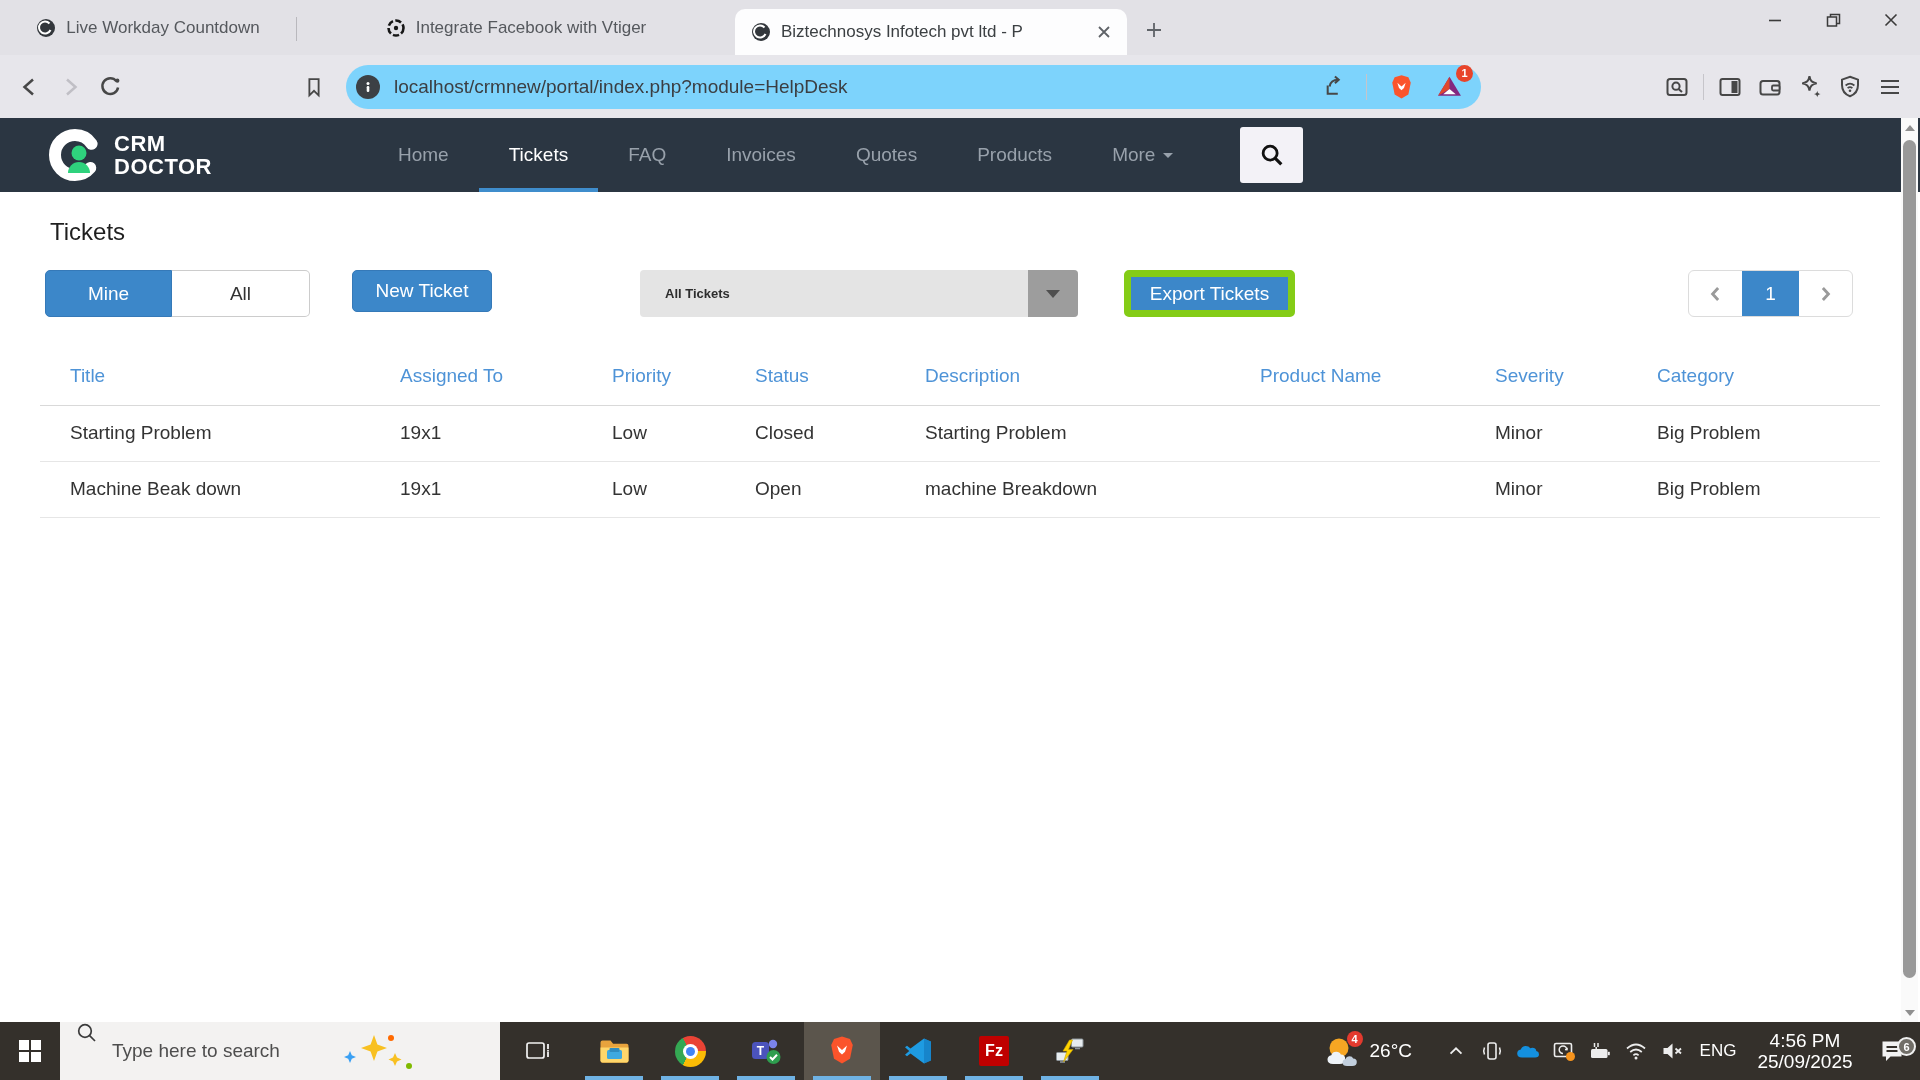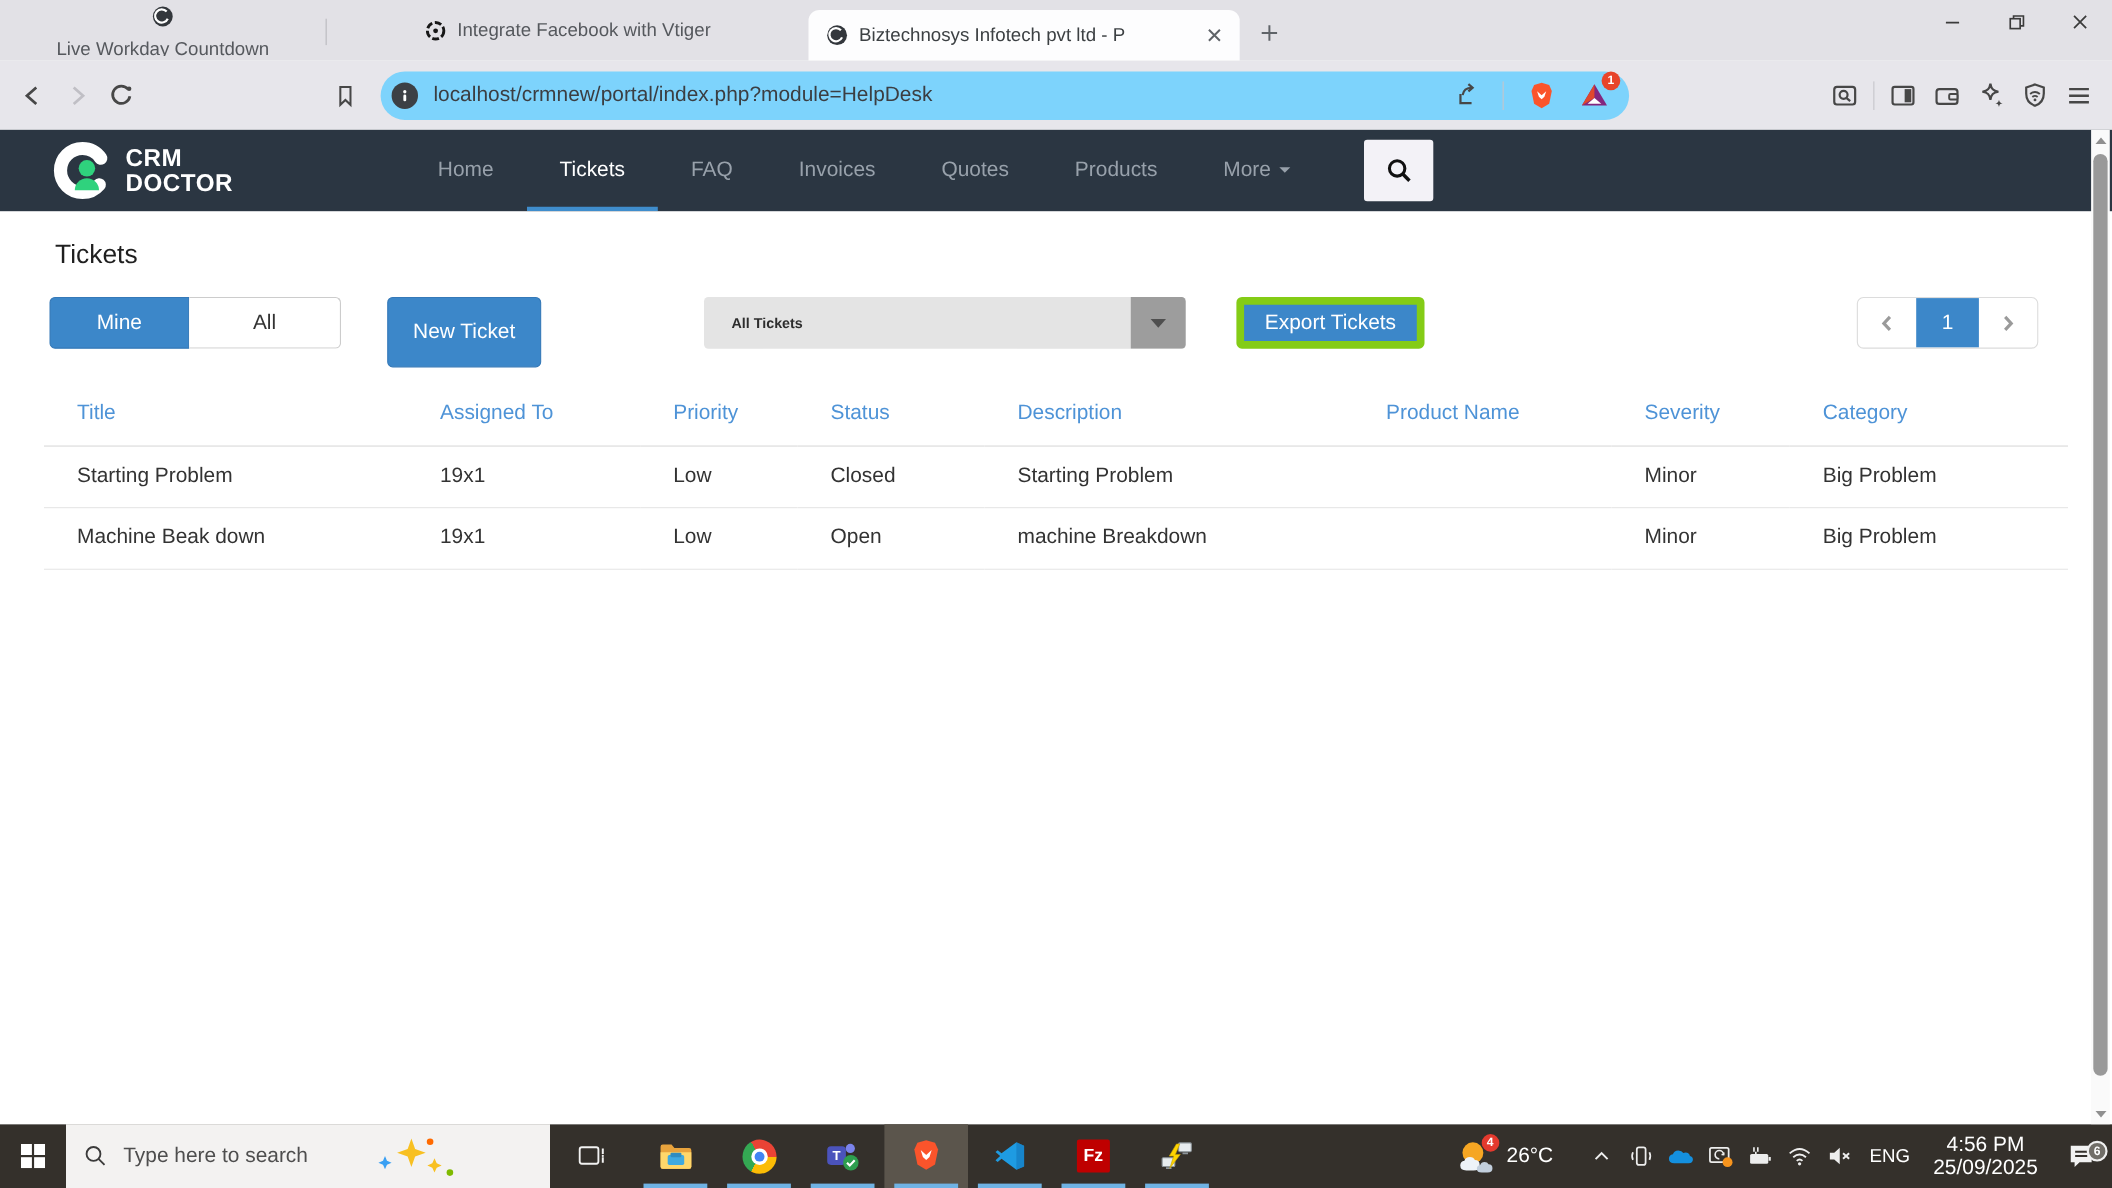--- a/index.html
+++ b/index.html
@@ -46,21 +46,21 @@
   .caret-down { display:inline-block; width:0; height:0; border-left:5px solid transparent; border-right:5px solid transparent; border-top:5px solid #98a1ab; margin-left:8px; vertical-align:middle; }
   .nav-search { position:absolute; left:1240px; top:9px; width:63px; height:56px; background:#f3f2f7; border-radius:3px; display:flex; align-items:center; justify-content:center; cursor:pointer; }
 
   .page-heading { margin:26px 0 0 50px; font-size:24px; font-weight:500; color:#1f1f1f; }
 
   .controls { position:relative; height:47px; margin-top:24px; }
   .btn { font-size:19px; display:flex; align-items:center; justify-content:center; cursor:pointer; }
   .seg { position:absolute; left:45px; top:0; display:flex; }
   .btn-mine { width:127px; height:47px; background:#3c87c9; color:#fff; border:1px solid #3579b8; border-radius:5px 0 0 5px; }
   .btn-allseg { width:138px; height:47px; background:#fff; color:#333; border:1px solid #cccccc; border-left:none; border-radius:0 5px 5px 0; }
-  .btn-new { position:absolute; left:352px; top:0; width:140px; height:64px; background:#3c87c9; color:#fff; border:1px solid #3579b8; border-radius:5px; }
+  .btn-new { position:absolute; left:352px; top:0; width:140px; height:42px; background:#3c87c9; color:#fff; border:1px solid #3579b8; border-radius:5px; }
   .filter { position:absolute; left:640px; top:0; width:438px; height:47px; background:#e4e4e4; border-radius:4px; display:flex; align-items:center; cursor:pointer; overflow:hidden; }
   .filter-label { flex:1; padding-left:25px; font-size:13px; font-weight:bold; color:#2d2d2d; }
   .filter-caret-box { width:50px; height:47px; background:#9d9d9d; display:flex; align-items:center; justify-content:center; }
   .filter-caret { width:0; height:0; border-left:7px solid transparent; border-right:7px solid transparent; border-top:8px solid #4f4f4f; }
   .btn-export { position:absolute; left:1124px; top:0; width:171px; height:47px; background:#3c87c9; color:#fff; border:7px solid #84cc16; border-radius:5px; }
   .pager { position:absolute; left:1688px; top:0; width:165px; height:47px; border:1px solid #dcdcdc; border-radius:6px; display:flex; background:#fff; overflow:hidden; }
   .pager-prev,.pager-next { width:54px; display:flex; align-items:center; justify-content:center; cursor:pointer; }
   .pager-page { width:57px; background:#3c87c9; color:#fff; font-size:19px; display:flex; align-items:center; justify-content:center; }
 
   table.tickets { border-collapse:collapse; margin:30px 40px 0; width:1840px; table-layout:fixed; }
@@ -74,21 +74,21 @@
   .sb-arrow { position:absolute; left:0; width:17px; height:17px; display:flex; align-items:center; justify-content:center; }
   .sb-up { top:1px; } .sb-down { bottom:1px; }
   .tri-up { width:0;height:0;border-left:5px solid transparent;border-right:5px solid transparent;border-bottom:6px solid #8f8f8f; }
   .tri-dn { width:0;height:0;border-left:5px solid transparent;border-right:5px solid transparent;border-top:6px solid #8f8f8f; }
   .sb-thumb { position:absolute; left:2px; top:22px; width:13px; height:838px; background:#999; border-radius:7px; }
 
   
   .taskbar { height:58px; background:#34302b; display:flex; align-items:stretch; color:#fff; }
   .tb-slot { display:flex; align-items:center; justify-content:center; cursor:pointer; }
   .tb-start { width:60px; }
-  .tb-search { width:440px; background:#f3f2f1; display:flex; align-items:center; padding-left:16px; position:relative; cursor:text; }
+  .tb-search { width:440px; background:#f3f2f1; display:flex; padding-left:16px; position:relative; cursor:text; }
   .tb-search input { border:none; outline:none; background:transparent; font-size:19px; color:#333; margin-left:14px; width:230px; font-family:inherit; }
   .tb-search input::placeholder { color:#4e4e4e; opacity:1; }
   .sparkles { position:absolute; left:278px; top:9px; }
   .tb-taskview { width:76px; }
   .app-slot { width:76px; position:relative; display:flex; align-items:center; justify-content:center; cursor:pointer; }
   .app-slot::after { content:""; position:absolute; bottom:0; left:9px; right:9px; height:4px; background:#6fb2e4; }
   .app-slot.active-app { background:#5b554c; }
   .tb-right { margin-left:auto; display:flex; align-items:center; }
   .weather { display:flex; align-items:center; gap:9px; margin-right:26px; cursor:pointer; }
   .weather-icon { position:relative; width:36px; height:34px; }
@@ -101,21 +101,21 @@
   .notif-badge { position:absolute; right:4px; bottom:8px; width:19px; height:19px; border-radius:50%; background:#716e68; border:2px solid #f0f0f0; color:#fff; font-size:11px; font-weight:bold; display:flex; align-items:center; justify-content:center; }
   .chrome-icon { width:31px; height:31px; border-radius:50%; background:conic-gradient(from -30deg,#ea4335 0 33.3%,#fbbc05 0 66.6%,#34a853 0 100%); position:relative; }
   .chrome-icon .w { position:absolute; left:8px; top:8px; width:15px; height:15px; border-radius:50%; background:#fff; }
   .chrome-icon .b { position:absolute; left:11px; top:11px; width:9px; height:9px; border-radius:50%; background:#4285f4; }
   .fz-icon { width:30px; height:30px; background:#bf0000; border-radius:2px; color:#fff; font-weight:bold; font-size:16px; display:flex; align-items:center; justify-content:center; }
 </style>
 </head>
 <body>
 
 <div class="tabstrip">
-  <div class="tab inactive" style="width:296px;flex-direction:column;">
+  <div class="tab inactive" style="width:296px;">
     <svg class="favicon" viewBox="0 0 20 20">
         <circle cx="10" cy="10" r="9" fill="#33373c"></circle>
         <path d="M13.5 5.5 a6 6 0 1 0 1 6.5" stroke="#fff" stroke-width="2" fill="none"></path>
       </svg>
     <span class="tab-title" style="max-width:210px;">Live Workday Countdown</span>
   </div>
   <div class="tab-sep"></div>
   <div class="tab inactive" style="width:438px;">
     <svg class="favicon" viewBox="0 0 20 20">
         <circle cx="10" cy="10" r="7.5" fill="none" stroke="#171717" stroke-width="2.6" stroke-dasharray="6.2 2.4"></circle>

